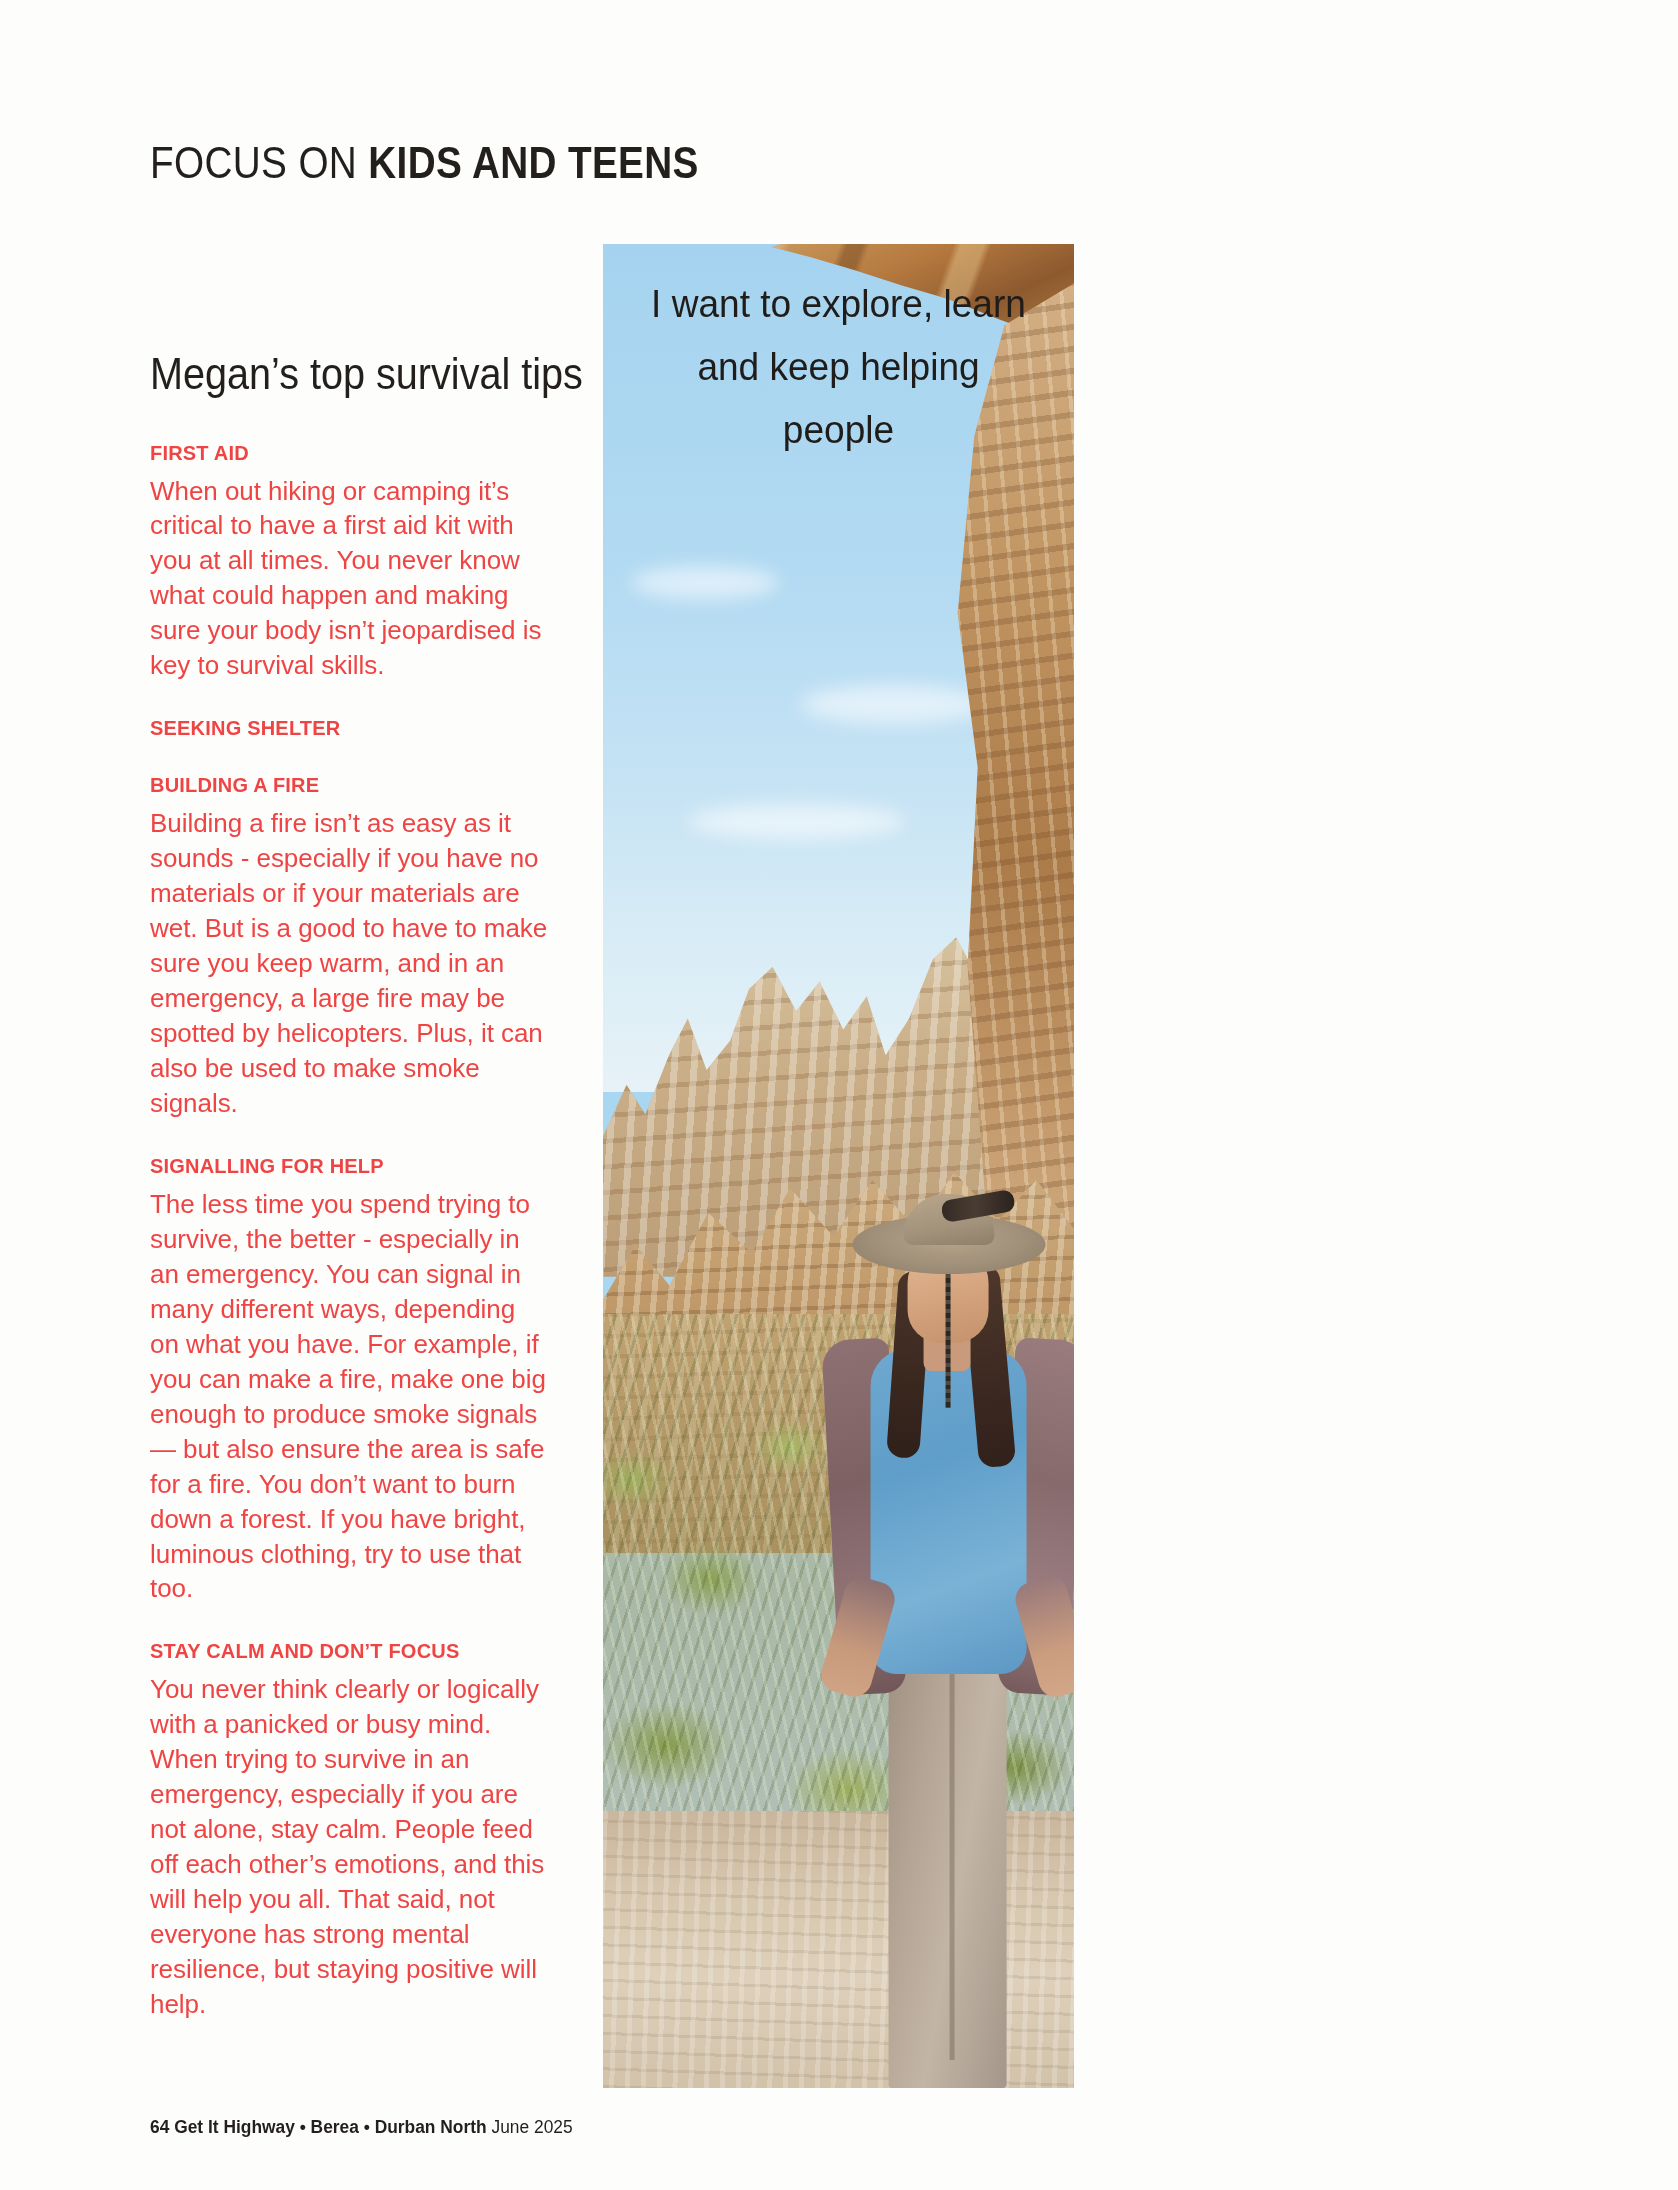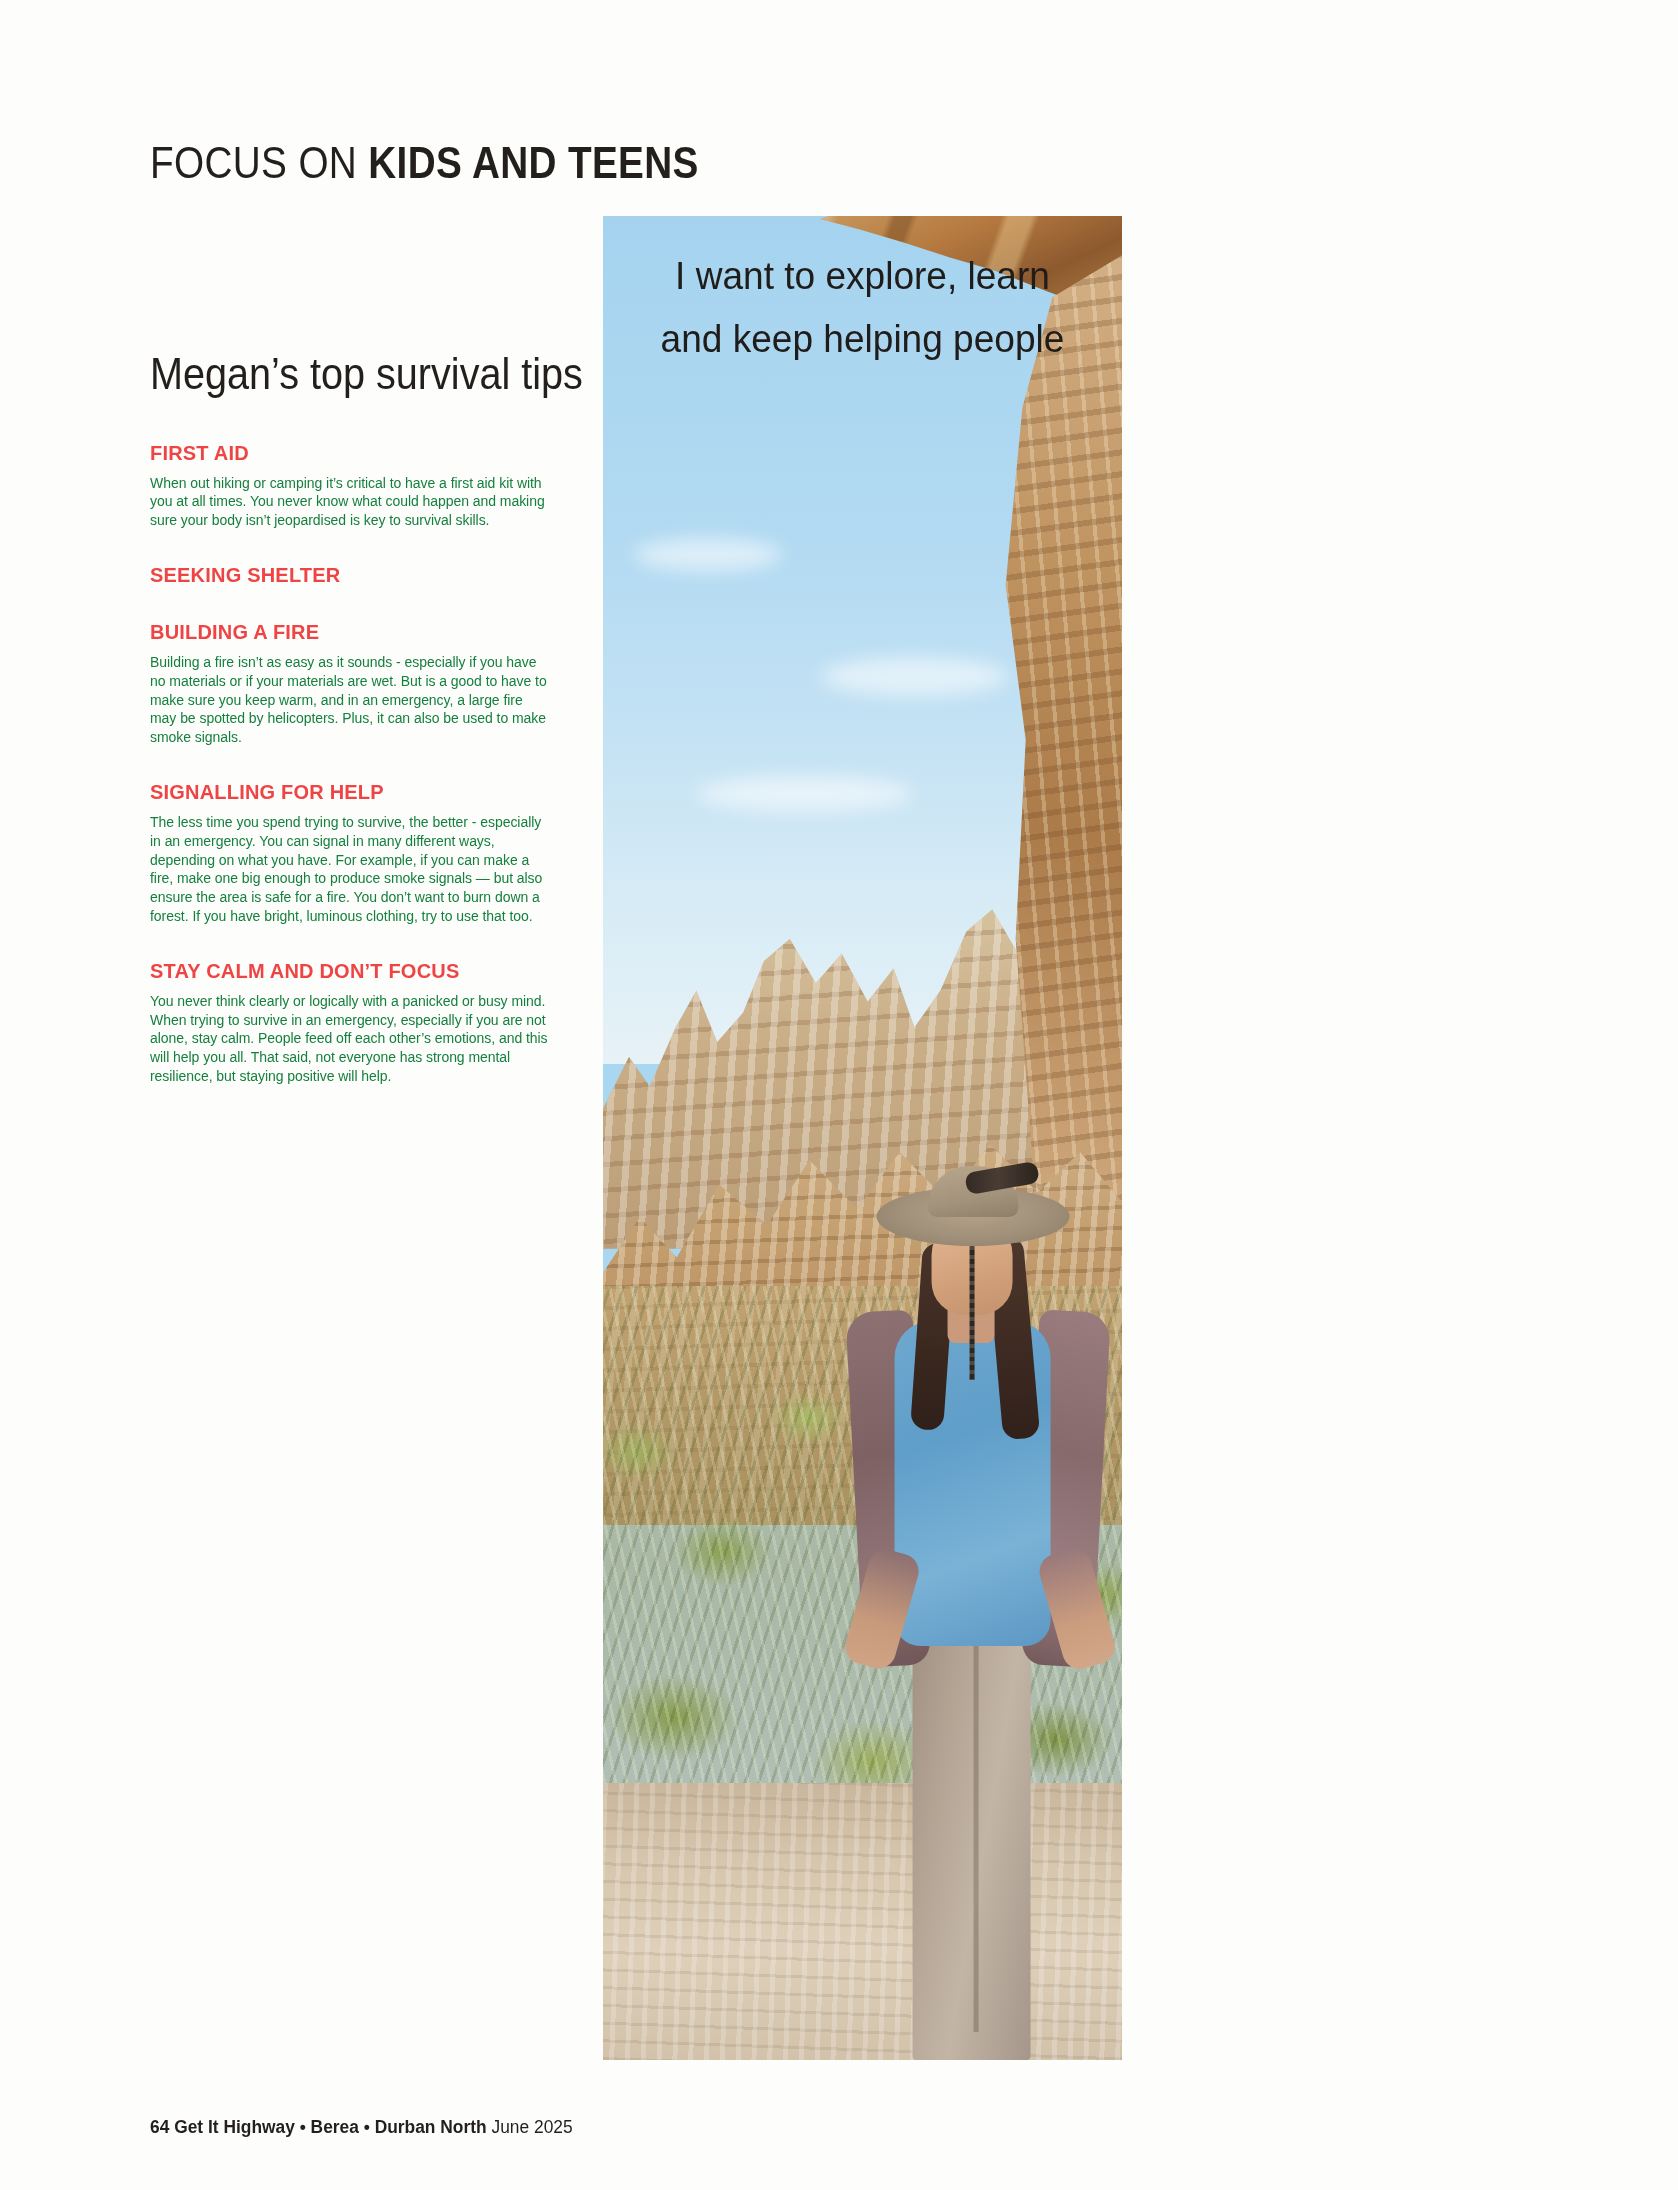--- a/index.html
+++ b/index.html
@@ -66,23 +66,23 @@
   .section-heading {
     font-size: 20px;
     font-weight: 700;
     letter-spacing: 0.2px;
     color: #ef4444;
     margin: 0 0 8.9px 0;
     line-height: 1.2;
   }
 
   .section-body {
-    font-size: 14px;
+    font-size: 26px;
     line-height: 1.345;
-    color: #15803d;
+    color: #ef4444;
     margin: 0;
     letter-spacing: -0.05px;
   }
 
   
   .footer {
     position: absolute;
     left: 150px;
     top: 2116px;
     font-family: "Liberation Sans Narrow", "Liberation Sans", sans-serif;
@@ -92,26 +92,25 @@
     transform: scaleX(0.93);
     transform-origin: left center;
   }
   .footer .bold { font-weight: 700; }
   .footer .reg  { font-weight: 400; }
 
   
   .photo {
     position: absolute;
     left: 603px;
-    top: 216px;
+    top: 244px;
     width: 471px;
     height: 1844px;
     overflow: hidden;
     background: #a9d6f0;
-    padding-left: 48px;
   }
   .photo-inner { position: absolute; inset: 0; }
 
   
   .sky {
     position: absolute;
     left: 0; top: 0; right: 0; height: 46%;
     background: linear-gradient(180deg,
       #a5d3ef 0%, #b2daf2 38%, #c6e3f4 64%, #d8ecf6 82%, #e7f2f7 100%);
   }

